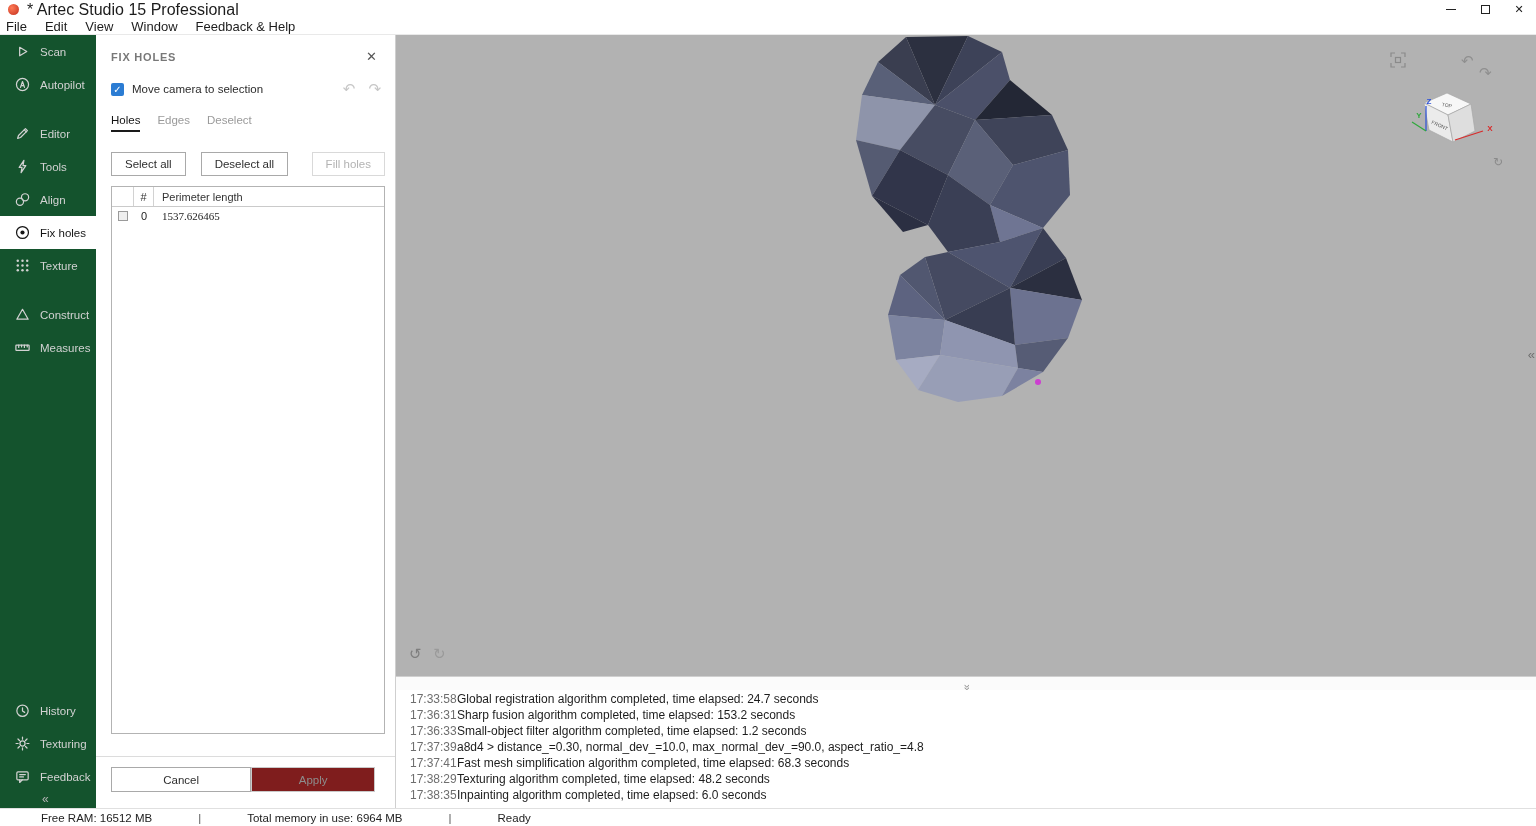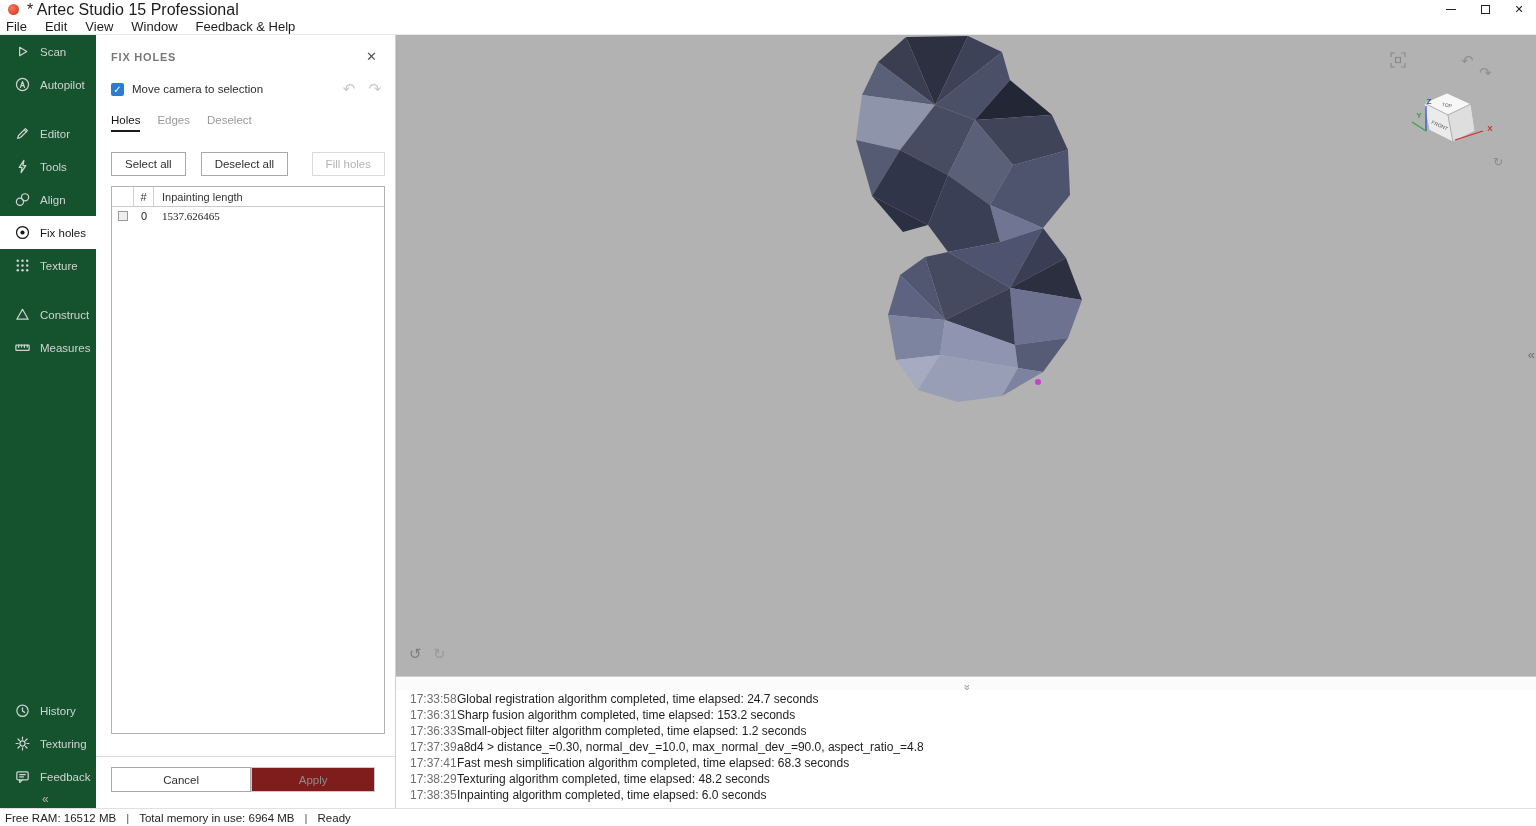--- a/index.html
+++ b/index.html
@@ -86,21 +86,21 @@
   .log-handle { height:13px; background:#fbfbfb; text-align:center; }
   .log-handle .rot { display:inline-block; transform:rotate(-90deg); font-size:11px; color:#8a8a8a; line-height:13px; }
   .log-rows { padding:1px 0 0 14px; }
   .log-row { height:16px; line-height:16px; font-size:12px; white-space:nowrap; }
   .log-time { color:#6e6e6e; display:inline-block; width:47px; }
   .log-msg { color:#1d1d1d; }
 
   
   .statusbar { height:18px; background:#fff; border-top:1px solid #e0e0e0; display:flex;
     align-items:center; font-size:11.5px; color:#222; padding-left:5px; }
-  .statusbar span { margin-right:10px; }
+  .statusbar span { margin-right:10px;margin-left:36px; }
   .statusbar .sep { color:#555; }
 </style>
 </head>
 <body>
 
 <div class="titlebar">
   <span class="app-icon"></span>
   <span class="win-title">* Artec Studio 15 Professional</span>
   <div class="win-controls">
     <div class="win-btn">
@@ -275,21 +275,21 @@
     <div class="action-row">
       <button class="btn">Select all</button>
       <button class="btn">Deselect all</button>
       <button class="btn disabled">Fill holes</button>
     </div>
 
     <div class="holes-table">
       <div class="thead">
         <span class="th-check"></span>
         <span class="th-idx">#</span>
-        <span class="th-perim">Inpainting length</span>
+        <span class="th-perim">Perimeter length</span>
       </div>
       <div class="trow">
         <span class="td-check">
             <span class="row-checkbox"></span>
           </span>
         <span class="td-idx">0</span>
         <span class="td-perim">1537.626465</span>
       </div>
     </div>
 

